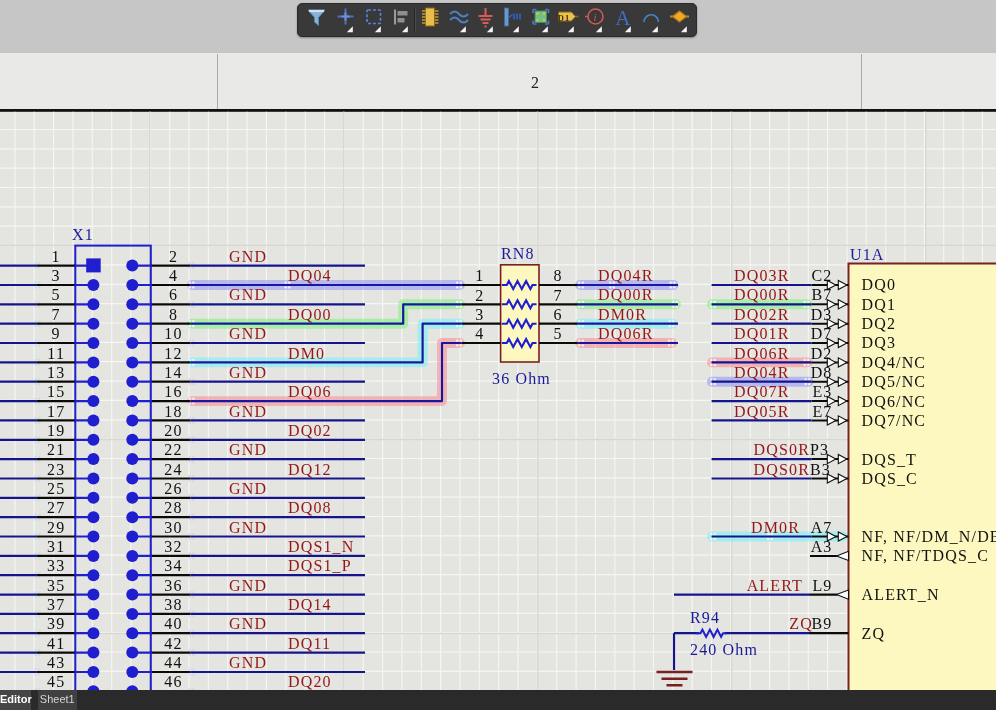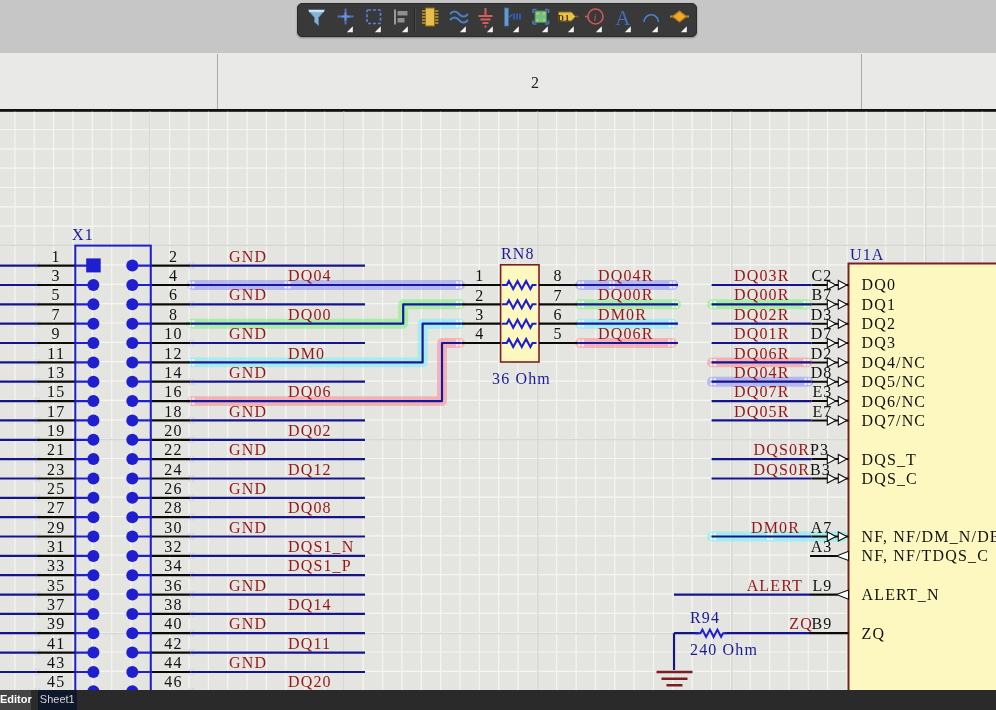--- a/index.html
+++ b/index.html
@@ -607,12 +607,12 @@
 <path d="M711.6 285.0H811.5 M711.6 304.3H811.5 M711.6 323.7H811.5 M711.6 343.0H811.5 M711.6 362.4H811.5 M711.6 381.7H811.5 M711.6 401.1H811.5 M711.6 420.4H811.5 M711.6 459.1H811.5 M711.6 478.5H811.5 M711.6 536.5H811.5 M674 594.6H810 M674 633.2H698.9 M724.5 633.2H810 M674 633.2V670" stroke="#14148c" stroke-width="2.2" fill="none"></path>
 <path d="M695.5 633.2L700.5 633.2L702.4 629.6L704.2 633.2L706.1 636.9L708.0 633.2L709.9 629.6L711.8 633.2L713.6 636.9L715.5 633.2L717.4 629.6L719.2 633.2L721.1 636.9L723.0 633.2L727.0 633.2" stroke="#1f1fd0" stroke-width="2" fill="none"></path>
 <text x="690" y="622.5" font-size="16" fill="#1a1a99">R94</text>
 <text x="690" y="655" font-size="16" fill="#1a1a99">240 Ohm</text>
 <path d="M656.5 672H692.5 M661.5 678.7H687.5 M666.5 685.3H682.5 M671 691.9H678" stroke="#7a2020" stroke-width="2.6" fill="none"></path>
 </g>
 </svg>
 
 <div style="position:absolute;left:0;top:690.2px;width:996px;height:19.8px;background:#2a2a2a;"></div>
 <div style="position:absolute;left:0;top:690.2px;width:31px;height:19.8px;background:#454545;color:#fff;font-family:'Liberation Sans',sans-serif;font-size:11px;font-weight:bold;text-align:center;line-height:19px;">Editor</div>
-<div style="position:absolute;left:37.5px;top:690.2px;width:39.5px;height:19.8px;background:#0f172a;color:#d6d6d6;font-family:'Liberation Sans',sans-serif;font-size:11px;text-align:center;line-height:19px;">Sheet1</div>
+<div style="position:absolute;left:37.5px;top:690.2px;width:39.5px;height:19.8px;background:#404040;color:#d6d6d6;font-family:'Liberation Sans',sans-serif;font-size:11px;text-align:center;line-height:19px;">Sheet1</div>
 </body></html>

